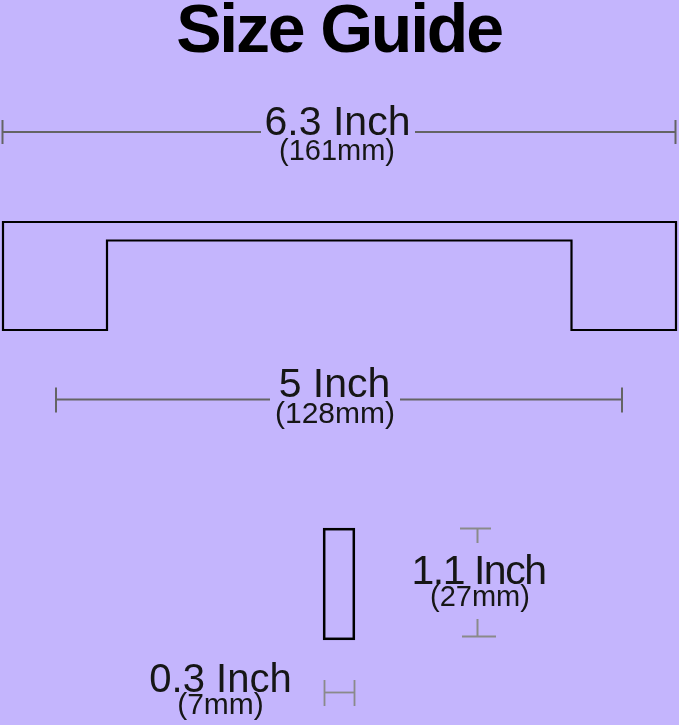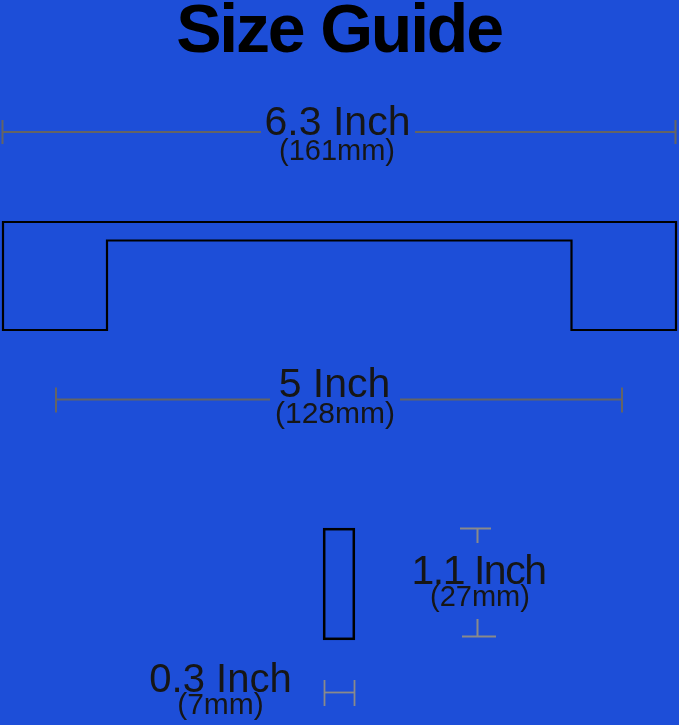--- a/index.html
+++ b/index.html
@@ -1,16 +1,16 @@
 <!DOCTYPE html>
 <html><head>
 <meta charset="utf-8">
 <style>
   html,body{margin:0;padding:0;background:#ffffff;}
-  #canvas{position:relative;width:679px;height:725px;background:#1d4ed8;overflow:hidden;
+  #canvas{position:relative;width:679px;height:725px;background:#c4b5fd;overflow:hidden;
           font-family:"Liberation Sans", sans-serif;text-align:right;}
   svg{display:block;}
 </style>
 </head>
 <body>
 <div id="canvas">
 <svg width="679" height="725" viewBox="0 0 679 725">
 
   <text x="339" y="52" font-family="Liberation Sans, sans-serif" font-size="68" font-weight="bold" fill="#000000" text-anchor="middle" letter-spacing="-2.2">Size Guide</text>
 

